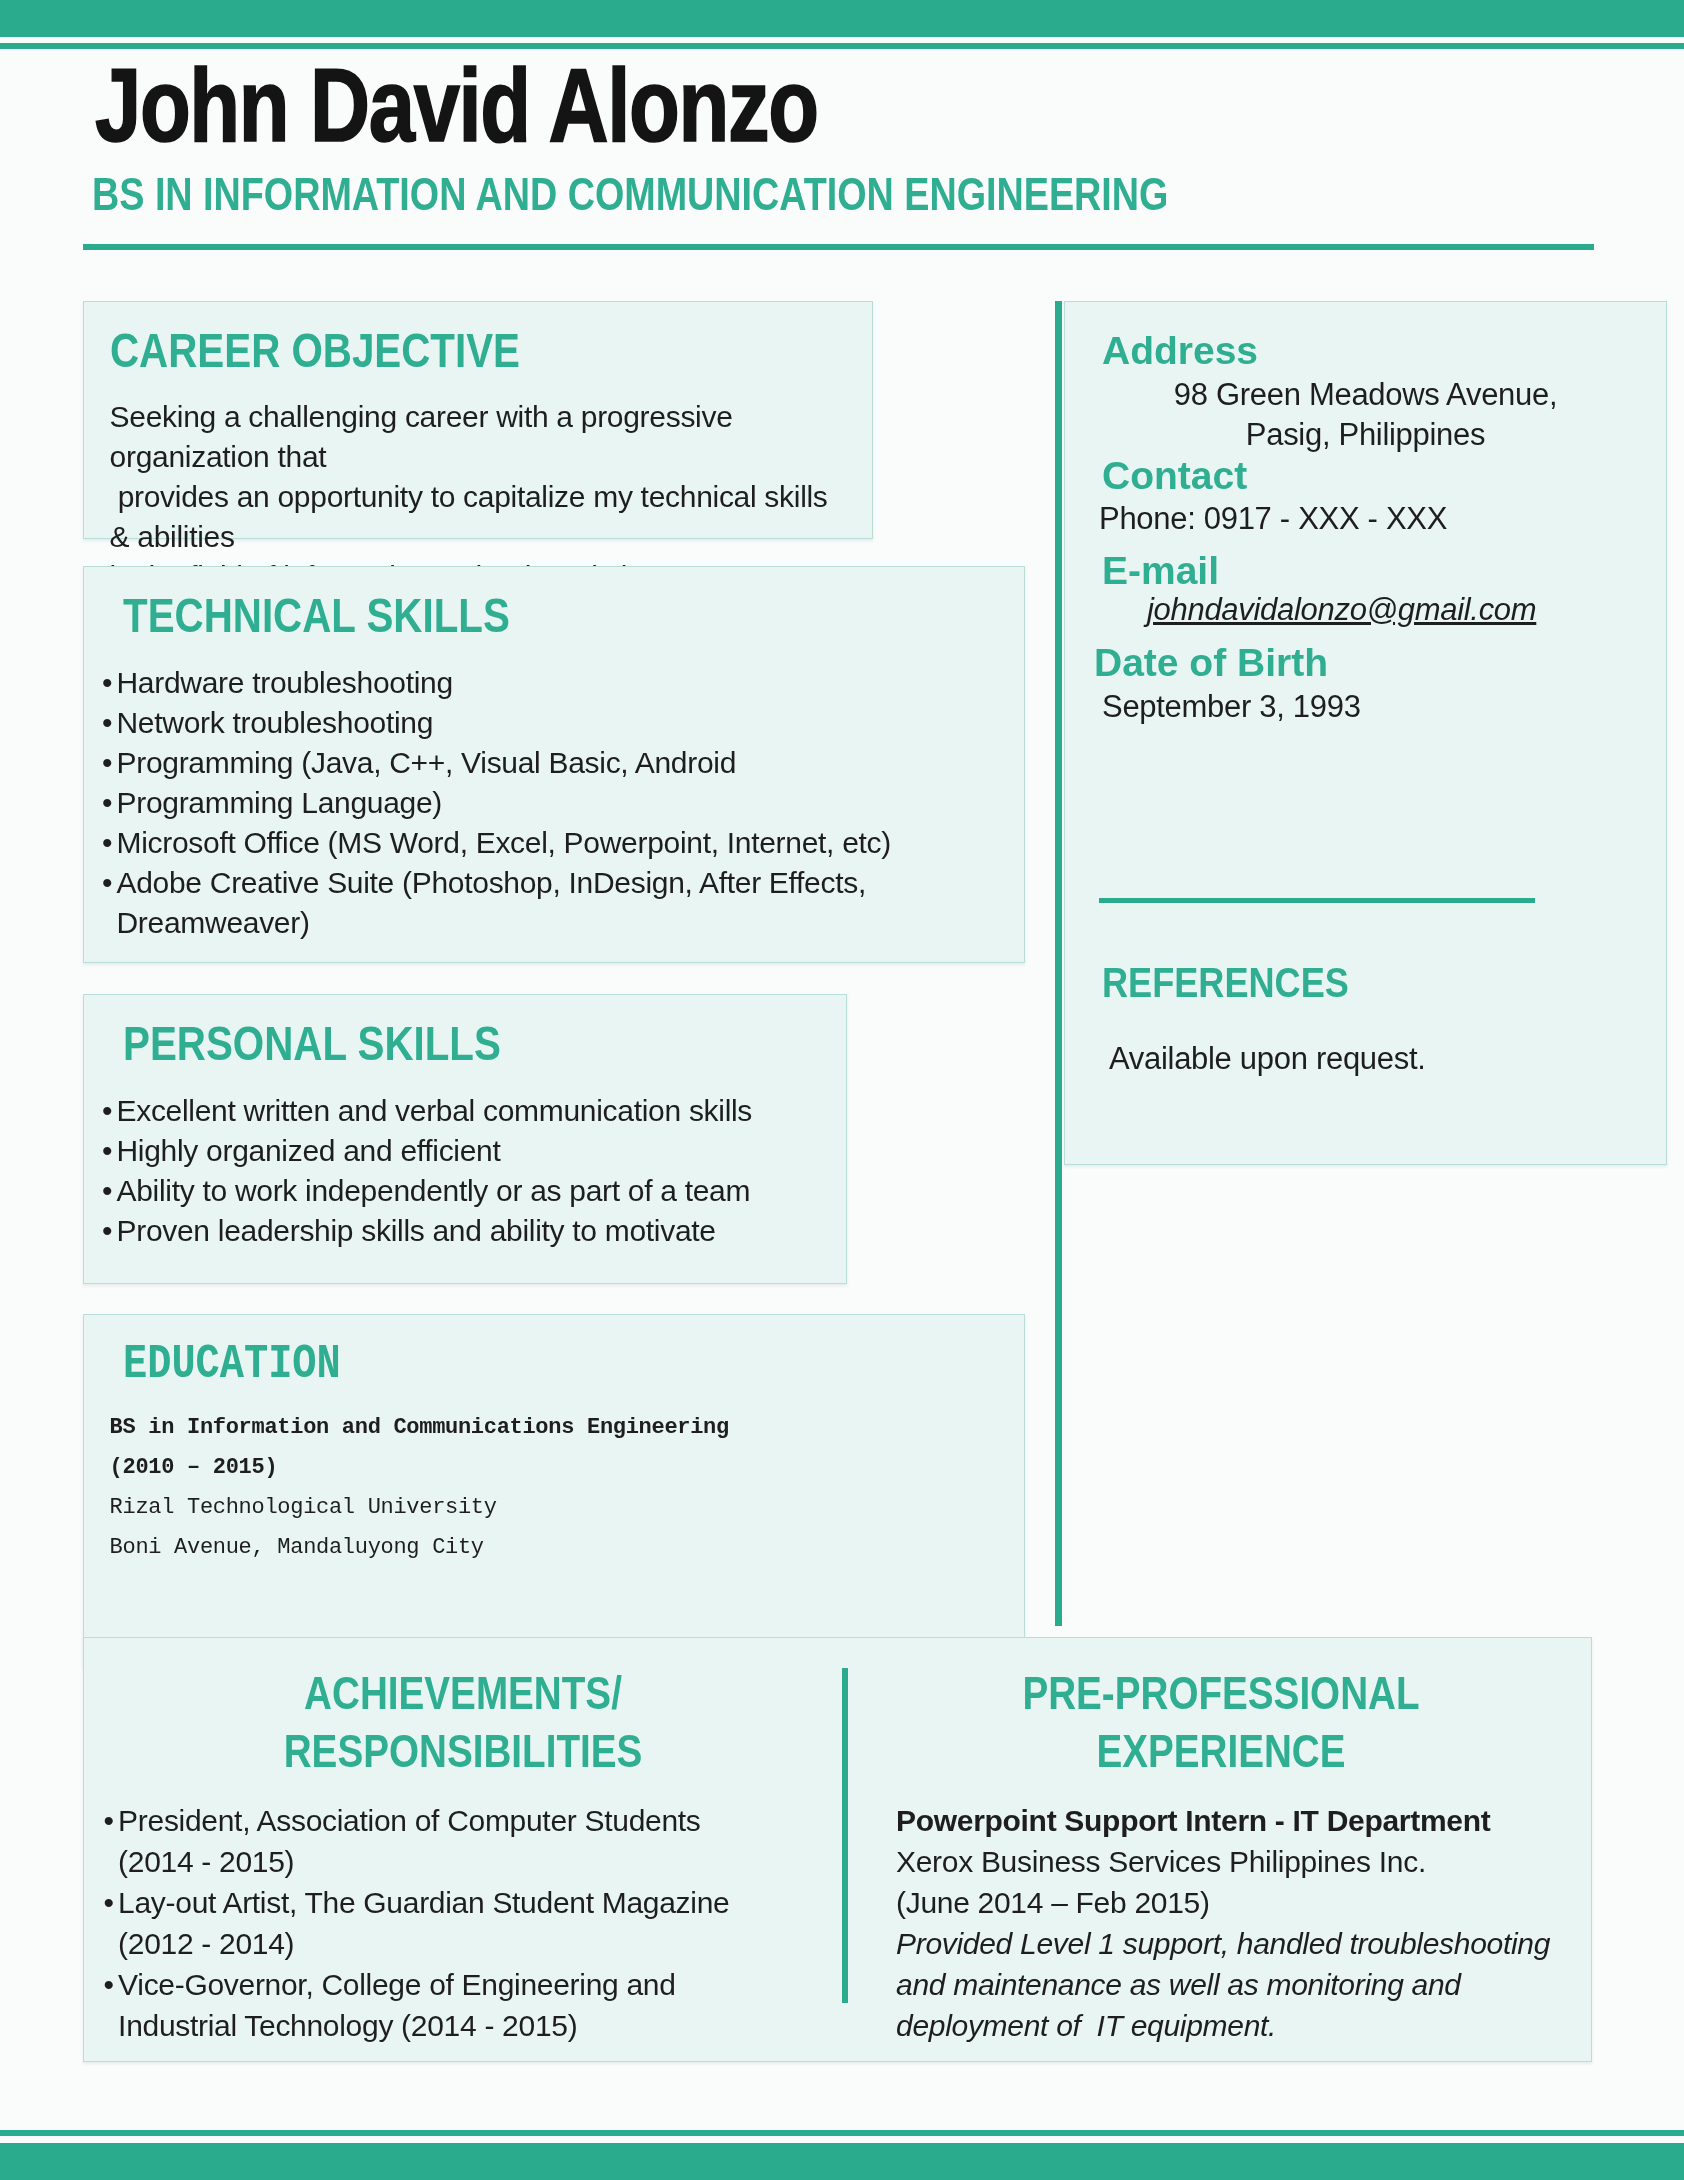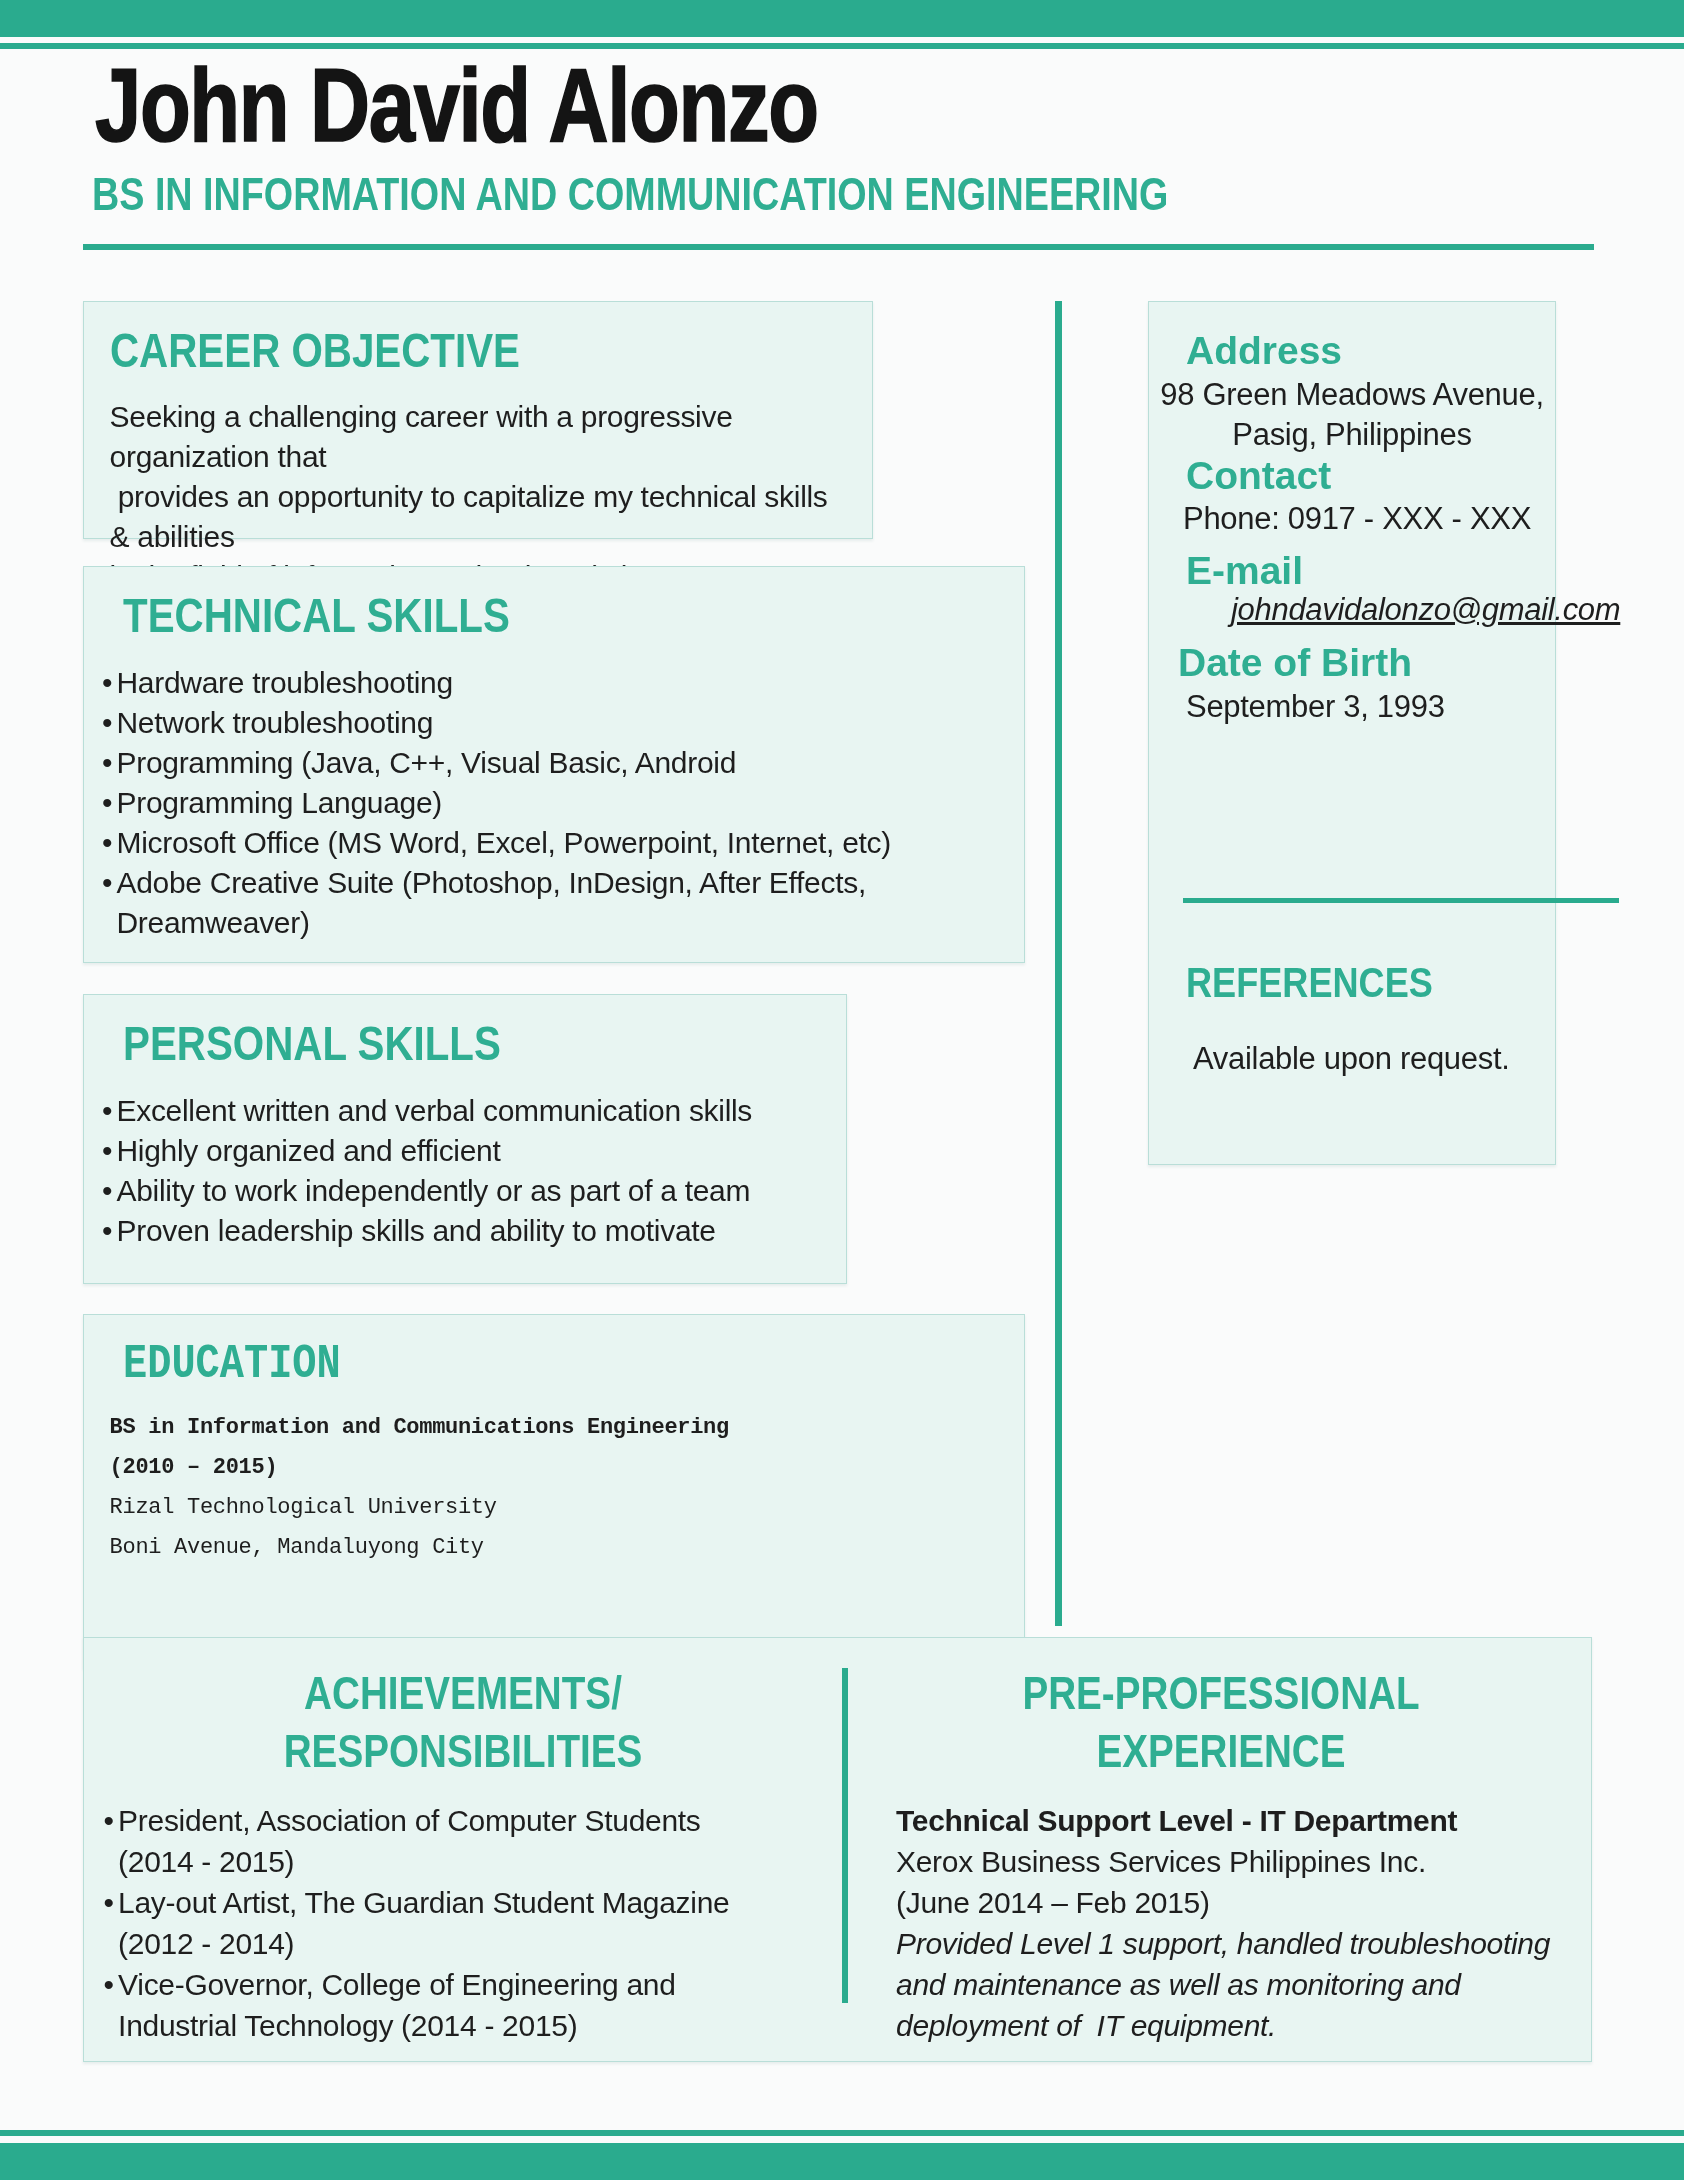--- a/index.html
+++ b/index.html
@@ -26,21 +26,21 @@
     transform:scaleX(0.82); transform-origin:left top;
   }
   #header-rule { position:absolute; left:83px; top:244px; width:1511px; height:6px; background:#2aab8e; }
 
   .box { position:absolute; background:#e8f5f2; border:0.9px solid #b9ded8; box-sizing:border-box;
          box-shadow:0 1.7px 2.6px rgba(60,120,110,0.10); }
   #box-career   { left:83px;   top:301px;  width:790px; height:238px; }
   #box-tech     { left:83px;   top:566px;  width:942px; height:397px; }
   #box-personal { left:83px;   top:994px; width:764px; height:290px; }
   #box-edu      { left:83px;   top:1314px; width:942px; height:354px;font-family:Liberation Mono, monospace; }
-  #box-side     { left:1148px; top:301px;  width:408px;  height:864px; }
+  #box-side     { left:1064px; top:301px;  width:603px;  height:864px; }
   #box-bottom   { left:83px;   top:1637px; width:1509px; height:425px; }
 
   #col-divider { position:absolute; left:1055px; top:301px; width:6.8px; height:1325px; background:#2aab8e; }
 
   .h-cond {
     display:inline-block; font-weight:bold; color:#2fae92;
     font-size:48px; line-height:1.05; white-space:nowrap;
     transform:scaleX(0.84); transform-origin:left top;
   }
   .box-heading { margin:24px 0 0 39px; }
@@ -181,21 +181,21 @@
     </div>
 
     <div id="bottom-divider"></div>
 
     <div class="half" id="bottom-right">
       <div class="bottom-head">
         <span class="h-cond-c">PRE-PROFESSIONAL</span>
         <span class="h-cond-c">EXPERIENCE</span>
       </div>
       <div class="exp-block">
-        <div class="bold">Technical Support Level - IT Department</div>
+        <div class="bold">Powerpoint Support Intern - IT Department</div>
         <div>Xerox Business Services Philippines Inc.</div>
         <div>(June 2014 – Feb 2015)</div>
         <div class="italic">Provided Level 1 support, handled troubleshooting</div>
         <div class="italic">and maintenance as well as monitoring and</div>
         <div class="italic">deployment of  IT equipment.</div>
       </div>
     </div>
   </div>
 
   <div class="bar" id="bar-bot-line"></div>

